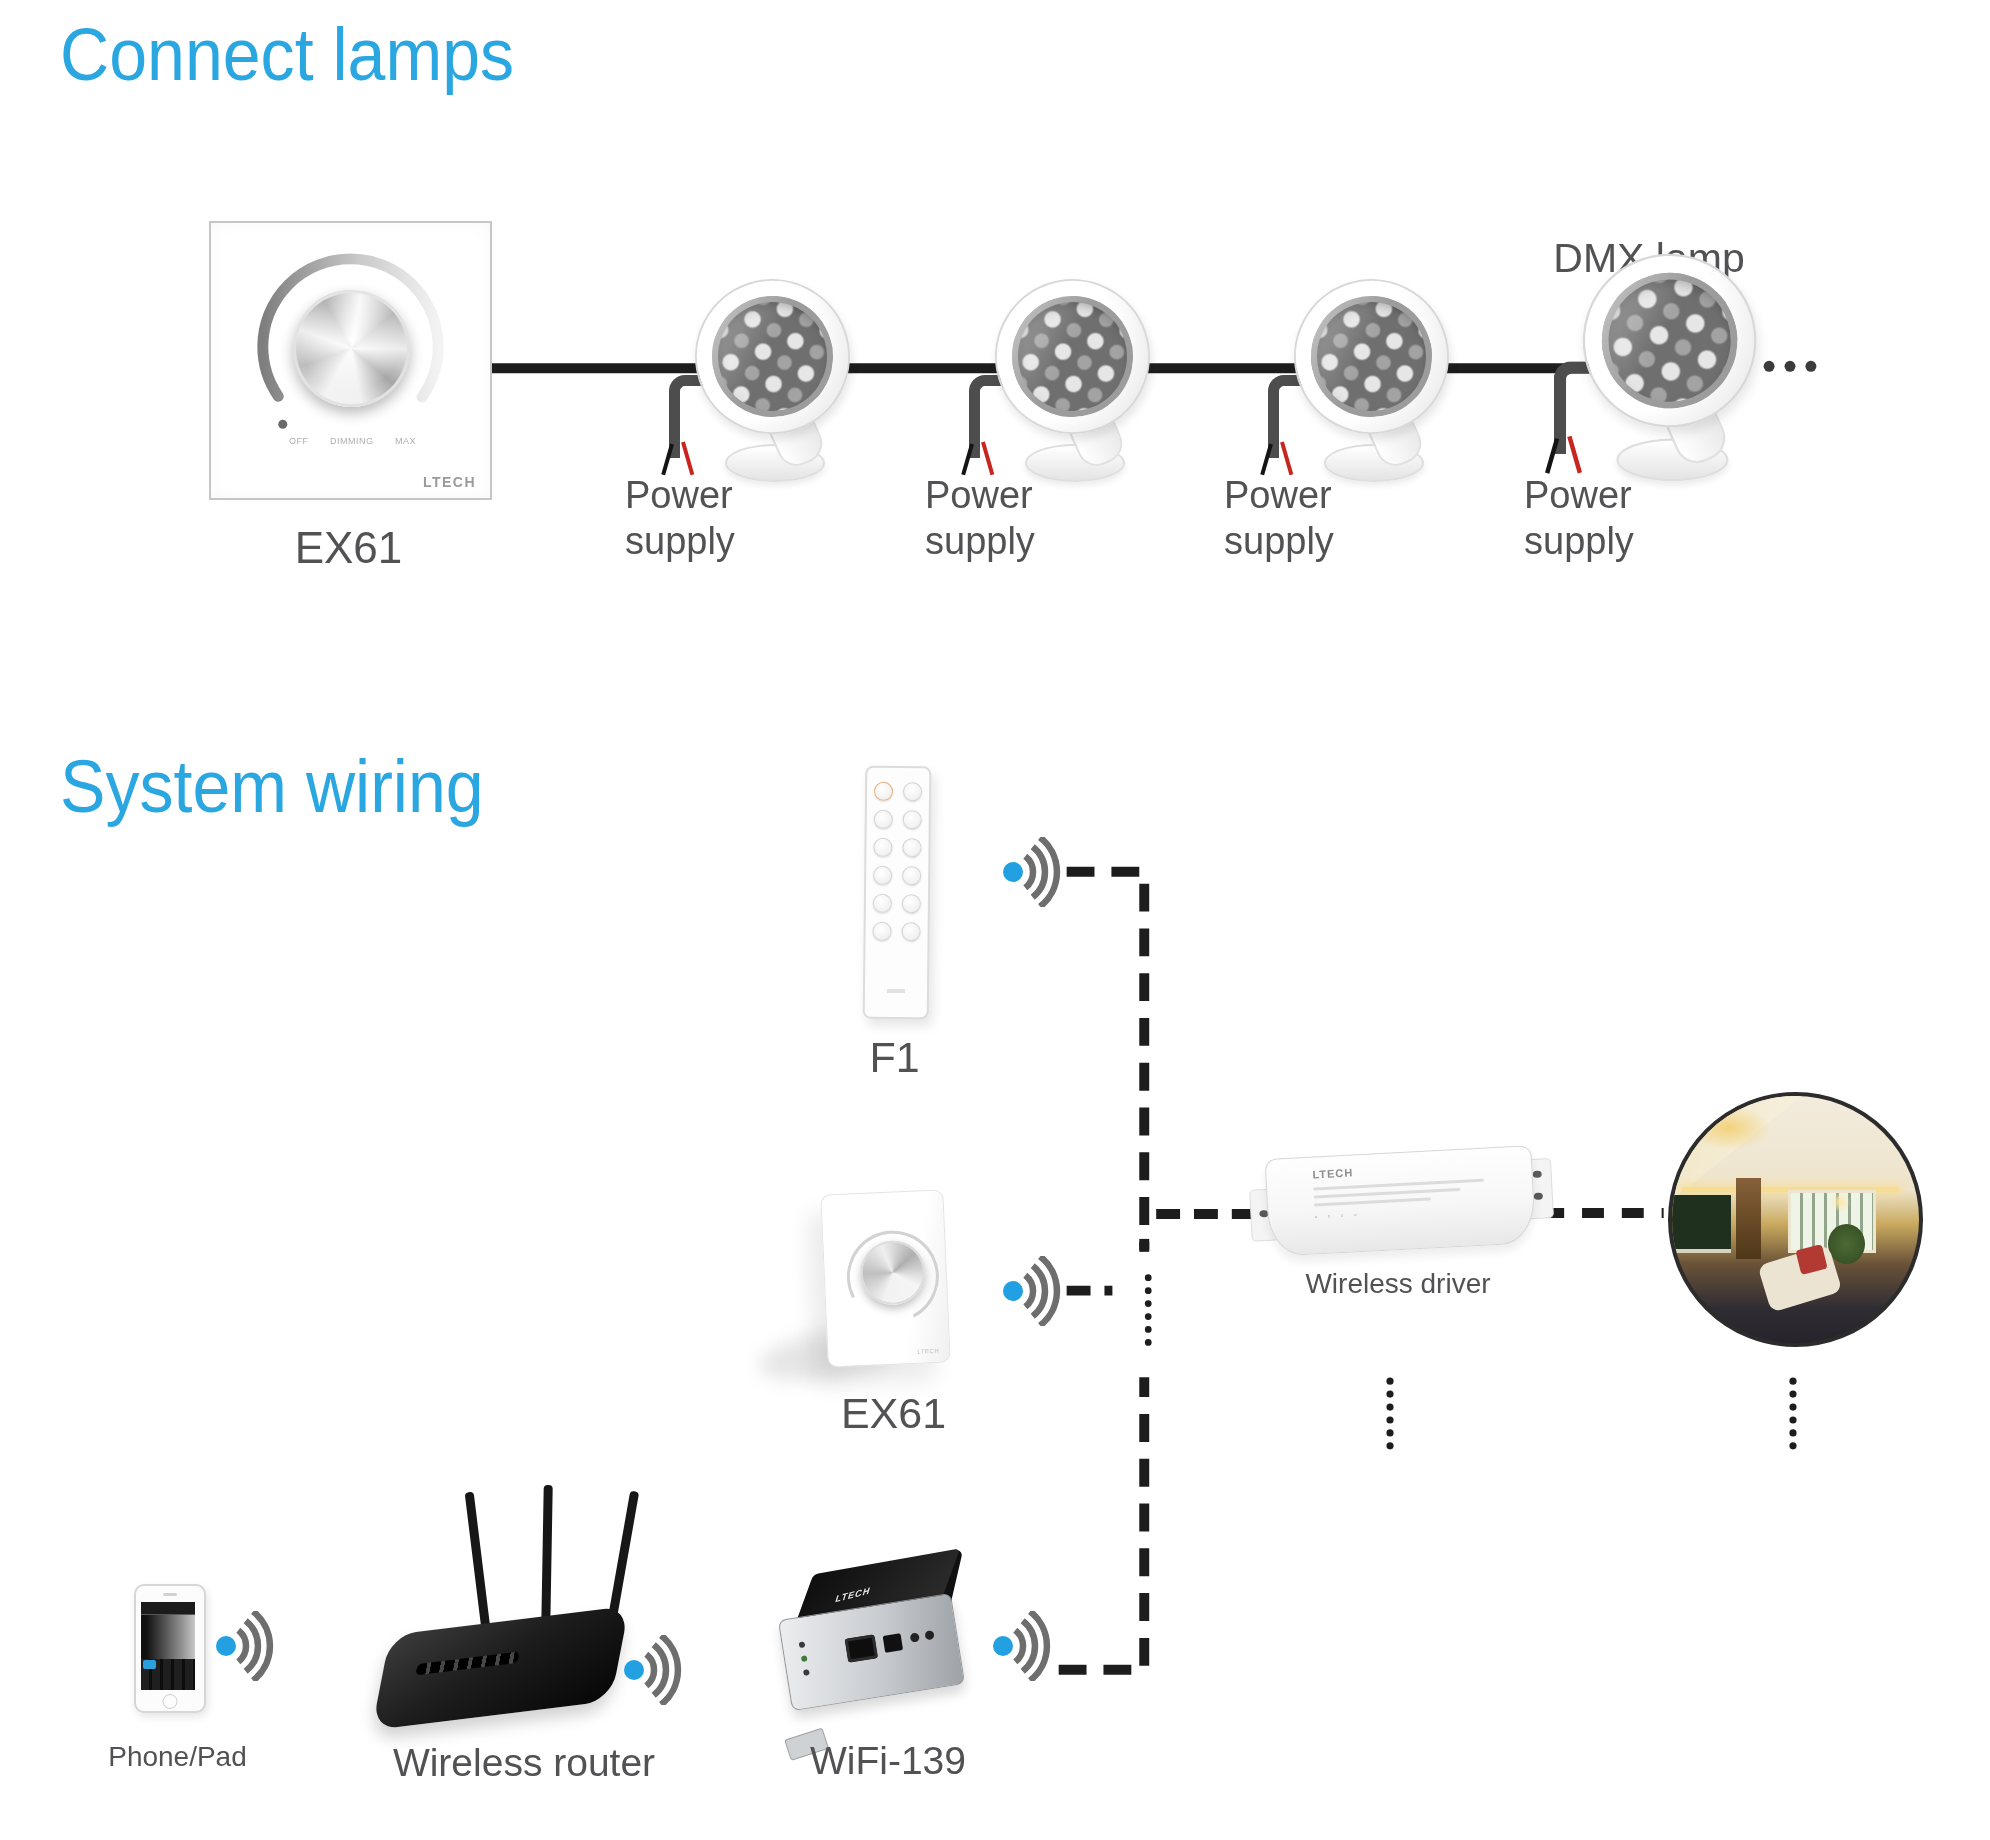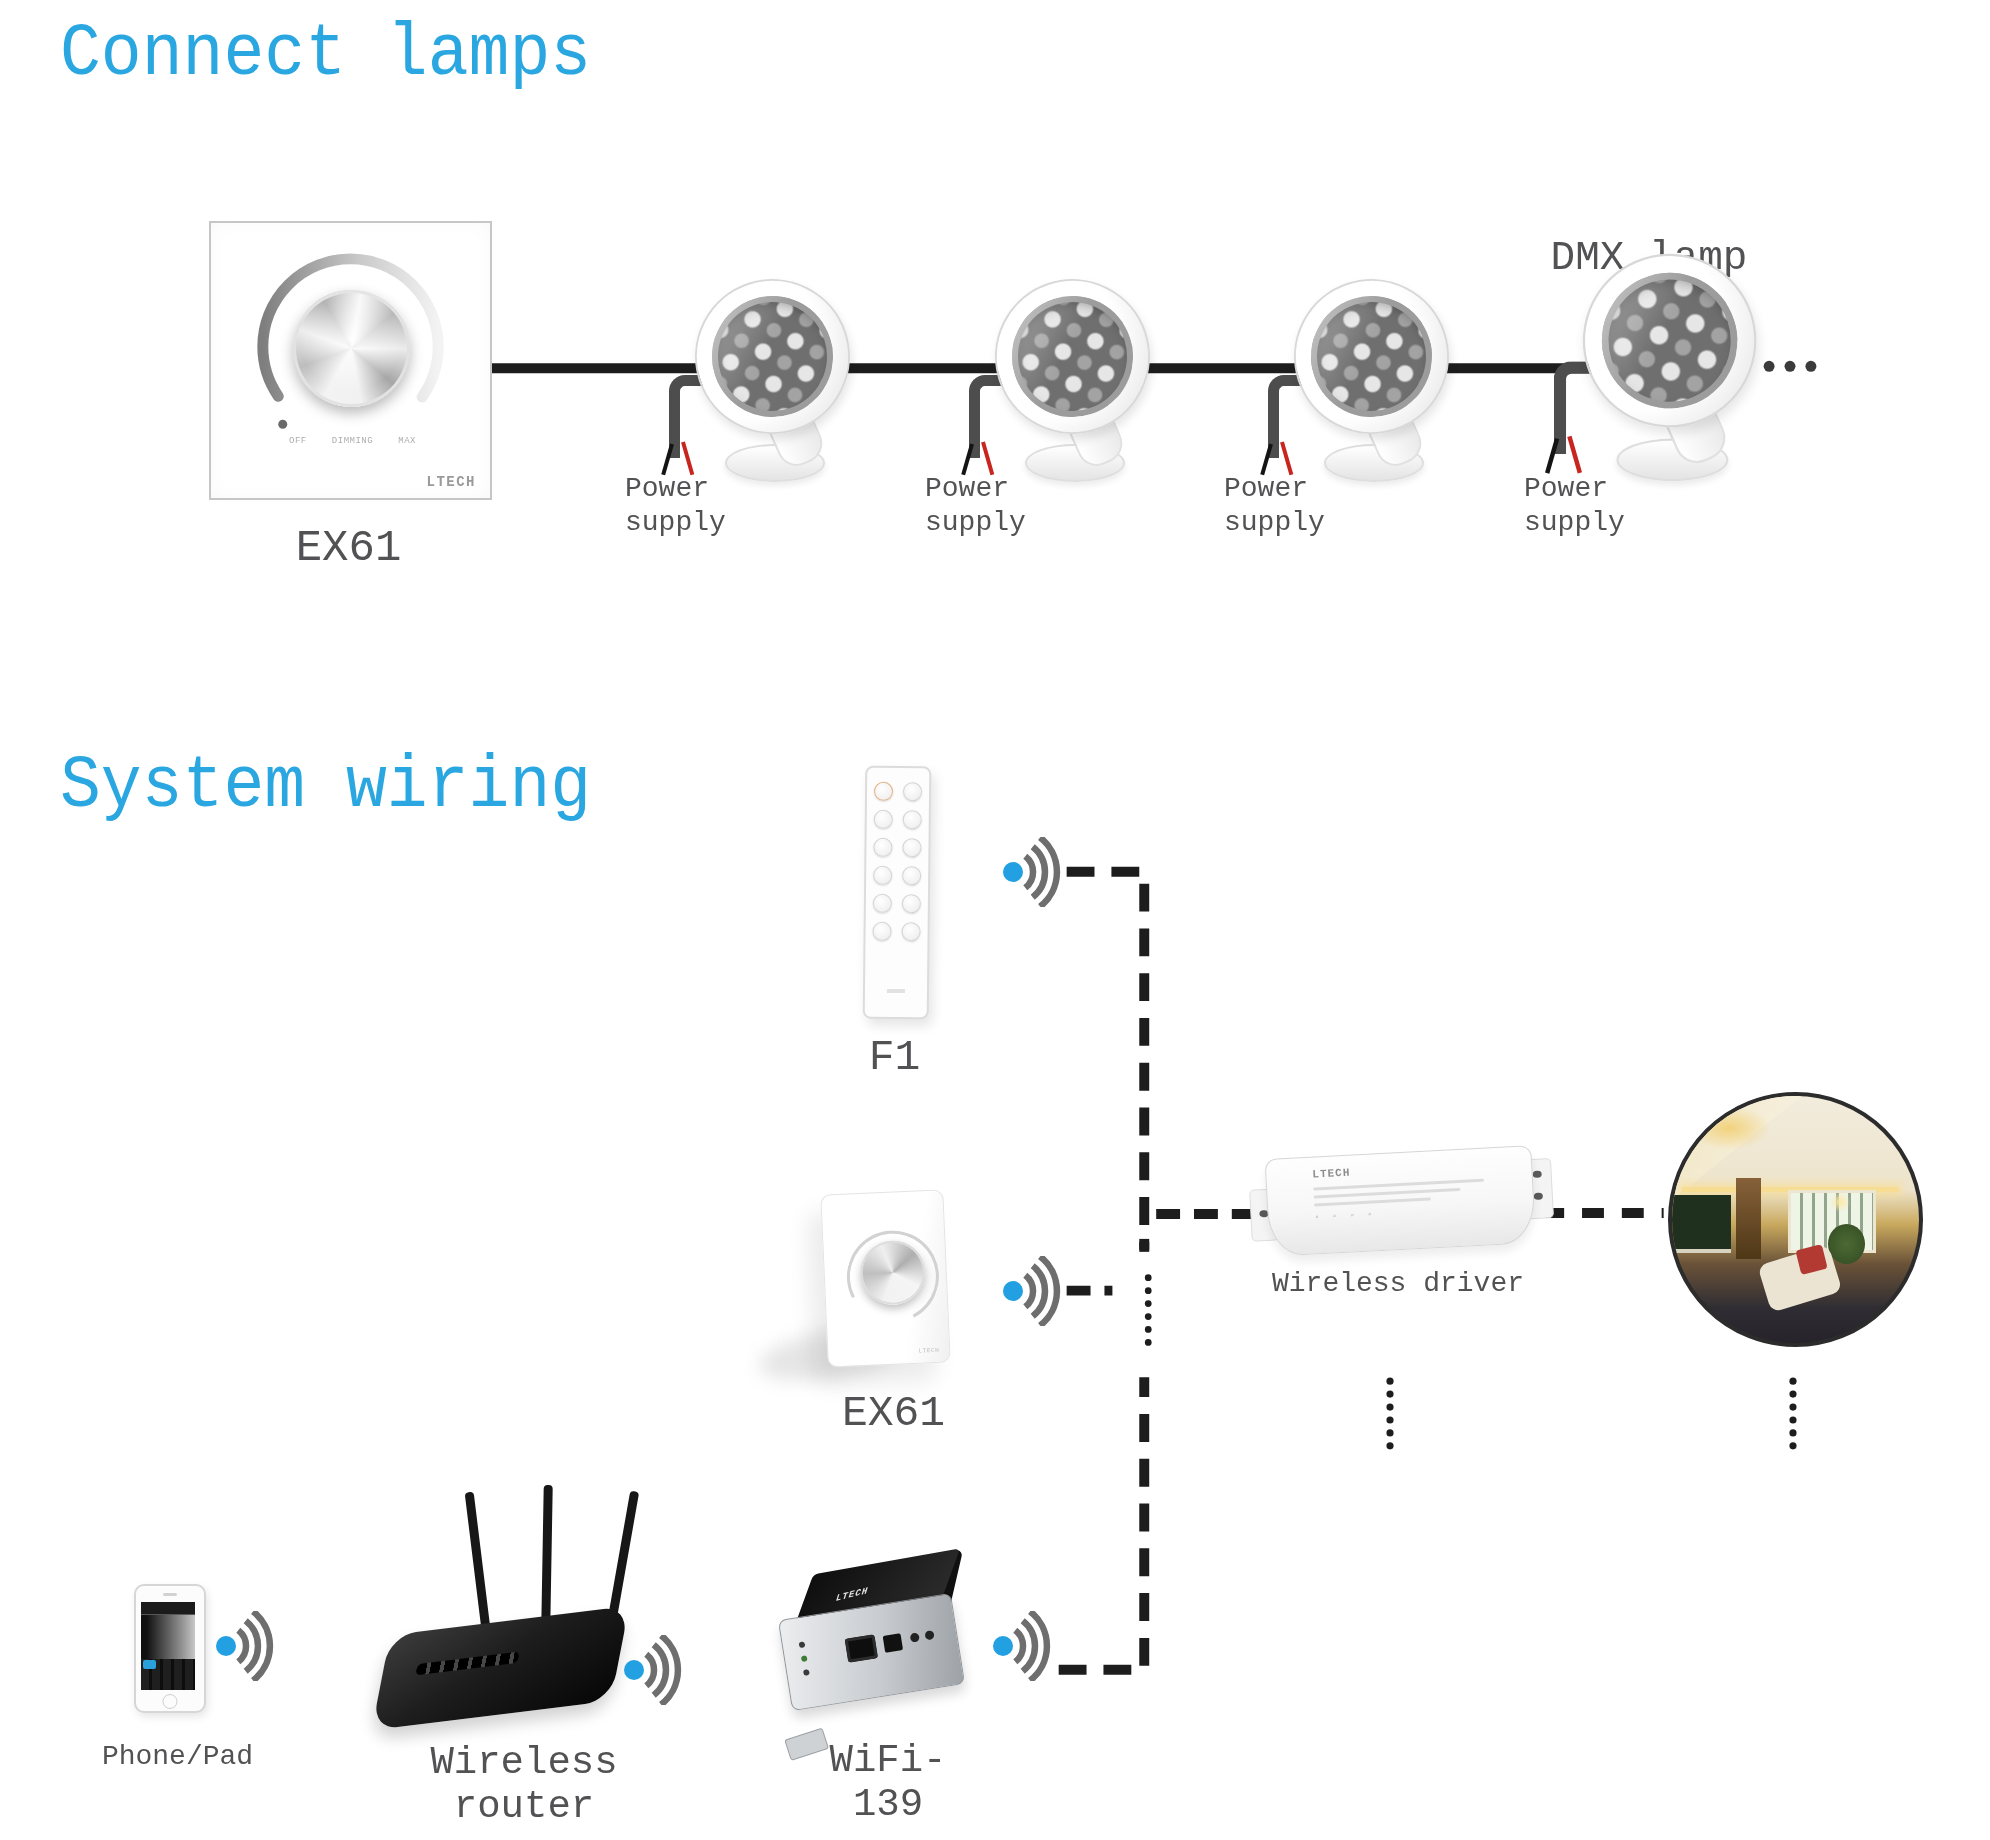--- a/index.html
+++ b/index.html
@@ -1,17 +1,17 @@
 <!DOCTYPE html>
 <html><head>
 <meta charset="utf-8">
 <style>
   html,body{margin:0;padding:0;background:#ffffff;}
   #canvas{position:relative;width:1990px;height:1841px;background:#fff;overflow:hidden;
-          font-family:Liberation Mono, monospace;color:#525254;}
+          font-family:Liberation Sans, sans-serif;color:#525254;}
   .abs{position:absolute;}
   .section-title{font-size:74px;color:#2aa7e0;letter-spacing:0px;transform:scaleX(.92);transform-origin:left top;white-space:nowrap;z-index:3;}
   .lbl{color:#525254;z-index:3;}
   .pre{white-space:pre-line;}
   .center{text-align:center;}
 
   
   #lines{position:absolute;left:0;top:0;z-index:1;pointer-events:none;}
 
   
@@ -33,21 +33,21 @@
   .lamp .arm{left:103px;top:115px;width:42px;height:68px;border-radius:20px;background:linear-gradient(90deg,#ffffff,#eaeaea);border:2px solid #e1e1e1;transform:rotate(-24deg);}
   .lamp .head{left:28px;top:0px;width:151px;height:151px;border-radius:50%;background:radial-gradient(circle at 35% 35%,#ffffff 55%,#ececec 80%,#dedede 100%);
         border:2px solid #d8d8d8;transform:rotate(-18deg);box-shadow:0 6px 10px rgba(0,0,0,.10);}
   .lamp .glass{position:absolute;inset:15px;border-radius:50%;background-color:#6f6f6f;
         background-image:radial-gradient(circle,#e6e6e6 30%,rgba(0,0,0,0) 38%),radial-gradient(circle,#a3a3a3 26%,rgba(0,0,0,0) 34%);
         background-size:34px 34px,34px 34px;background-position:2px 2px,19px 19px;
         box-shadow:inset 0 0 0 6px #9c9c9c, inset 0 6px 14px rgba(0,0,0,.4);}
   .lamp .glass:after{content:"";position:absolute;inset:0;border-radius:50%;
         background:linear-gradient(135deg,rgba(255,255,255,.45),rgba(255,255,255,0) 45%);}
   .lamp-big{transform:scale(1.12);transform-origin:50% 60%;}
-  .ps-label{top:472px;font-size:28px;line-height:1.22;z-index:3;}
+  .ps-label{top:472px;font-size:38px;line-height:1.22;z-index:3;}
 
   
   .remote{left:864px;top:766px;width:62px;height:249px;background:#fdfdfd;border:2px solid #dcdcdc;border-radius:8px;
           box-shadow:4px 7px 12px rgba(0,0,0,.10);transform:rotate(.6deg);z-index:2;}
   .remote .pad{position:absolute;left:7px;top:14px;width:48px;display:grid;grid-template-columns:1fr 1fr;gap:9px 10px;justify-items:center;}
   .rbtn{width:17px;height:17px;border-radius:50%;background:radial-gradient(circle at 40% 35%,#ffffff,#ebebeb);border:1.5px solid #d4d4d4;
         box-shadow:0 1px 2px rgba(0,0,0,.14);}
   .rbtn.warm{border-color:#e5b183;}
   .remote .rlogo{position:absolute;left:50%;bottom:24px;width:18px;height:4px;background:#e2e2e2;transform:translateX(-50%);}
 

